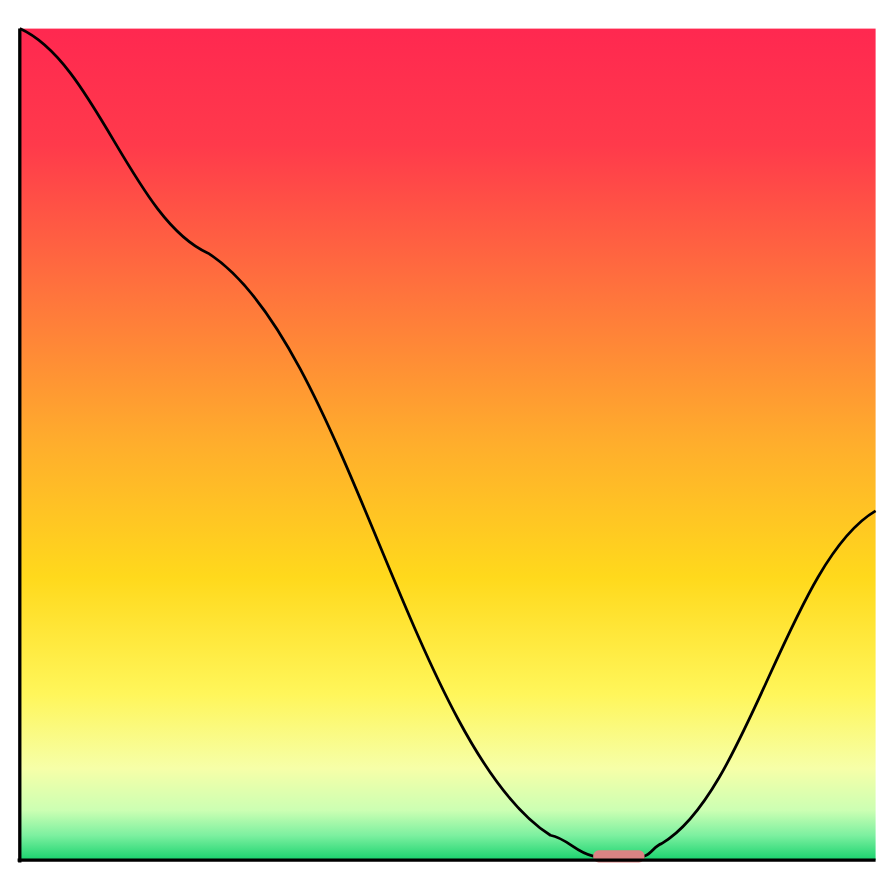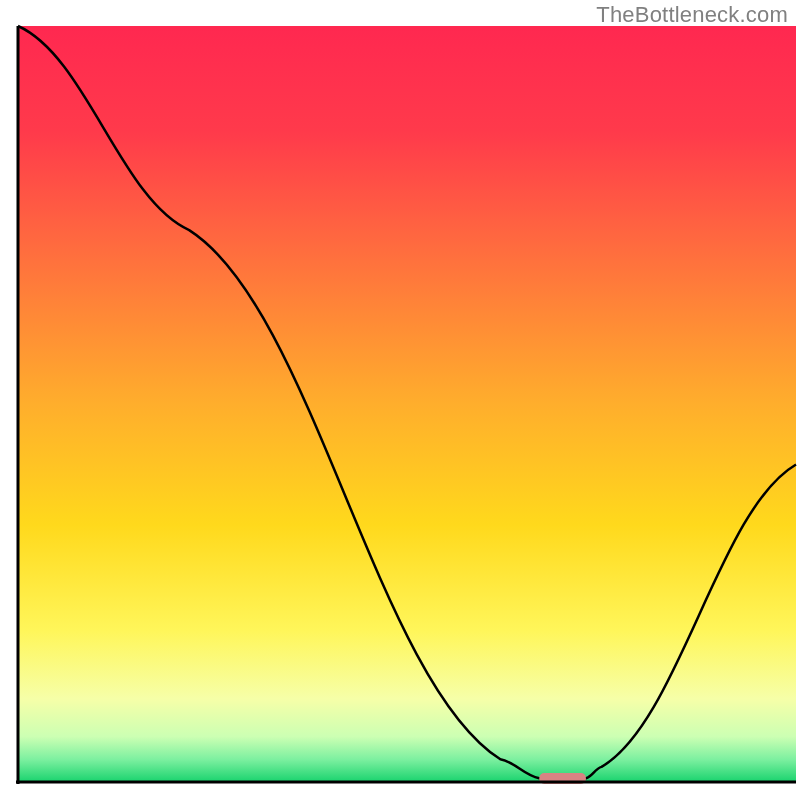--- a/index.html
+++ b/index.html
@@ -47,14 +47,13 @@
           <stop offset="97%" stop-color="#7df0a0"></stop>
           <stop offset="100%" stop-color="#19d36e"></stop>
         </linearGradient>
     </defs>
     <rect id="grad-rect" x="18" y="26" width="778" height="756" fill="url(#bg-grad)"></rect>
     <path id="curve-path" fill="none" stroke="#000000" stroke-width="2.5" d="M 18 26 C 86.464 56.617999999999995 120.696 199.502 189.16 230.12 C 313.64 309.5 375.88 679.94 500.36 759.32 C 515.92 762.1550000000001 523.7 775.385 539.26 778.22 C 557.932 778.22 567.2679999999999 778.22 585.9399999999999 778.22 C 592.164 776.519 595.276 768.581 601.5 766.88 C 679.3 721.52 718.2 509.84000000000003 796 464.48 "></path>
     <rect id="min-marker" rx="5" ry="5" x="539.26" y="773" width="46.67999999999995" height="11" fill="#d98383"></rect>
     <line id="x-axis" stroke-width="3" x1="16" y1="782" x2="796" y2="782" stroke="#000000"></line>
     <line id="y-axis" stroke-width="3" x1="18" y1="26" x2="18" y2="784" stroke="#000000"></line>
   </svg>
-  <div class="watermark">TheBottleneck.com</div>
 </div>
 
 </body></html>

